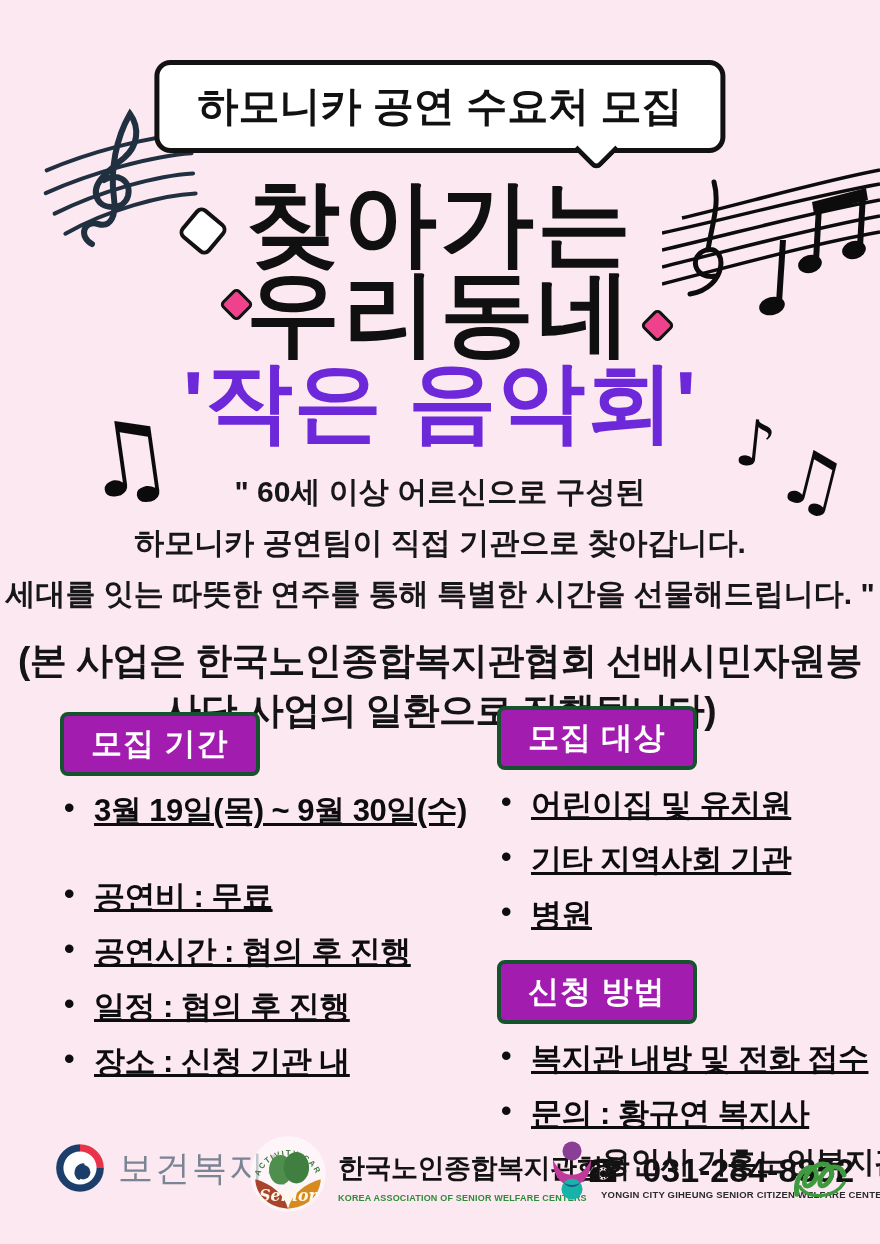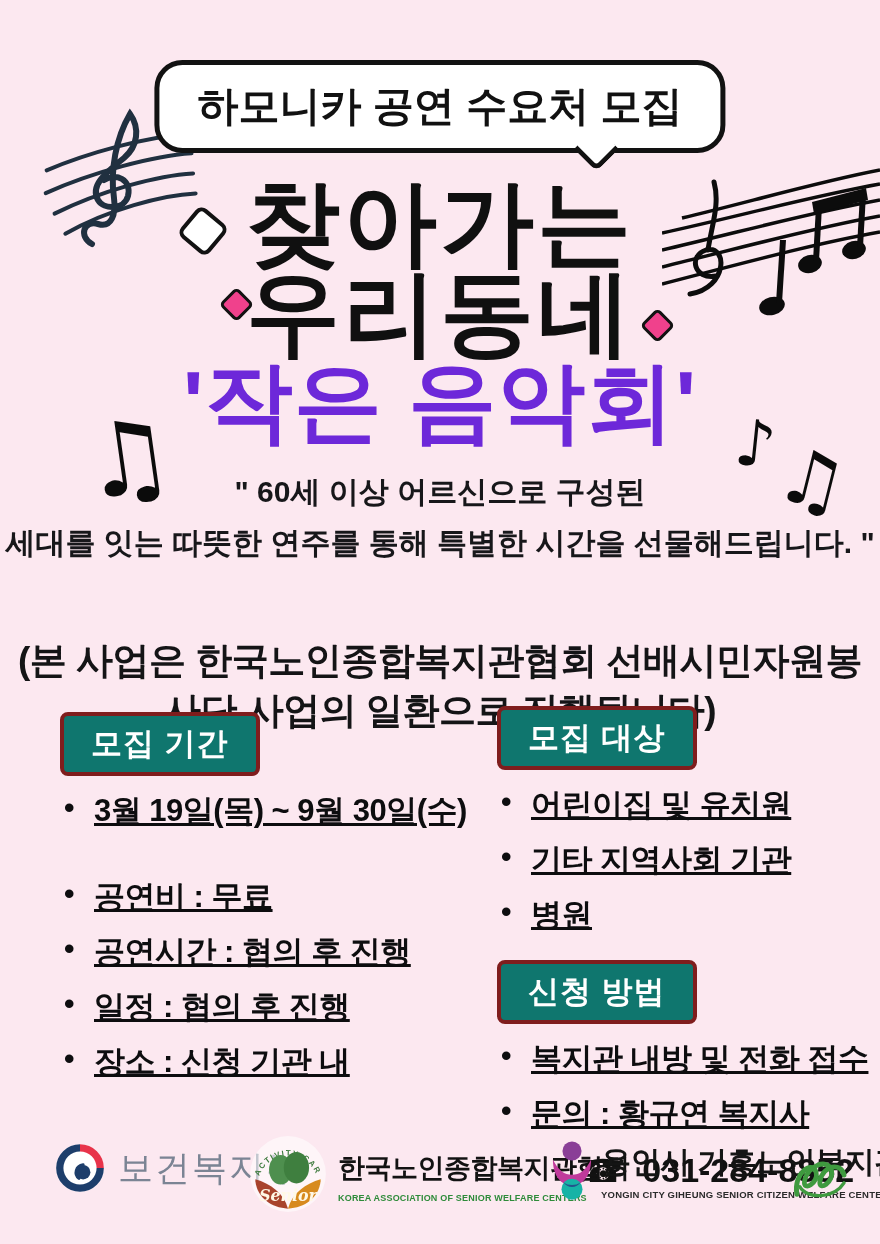--- a/index.html
+++ b/index.html
@@ -4,21 +4,21 @@
 <style>
   html,body{margin:0;padding:0;background:#e9dbe1;}
   .poster{
     position:relative;width:880px;height:1244px;margin:0 auto;
     background:#fce8f0;overflow:hidden;
     font-family:"Liberation Sans","DejaVu Sans",sans-serif;color:#111;
   }
   
   .bubble{
     position:absolute;top:60px;left:50%;transform:translateX(-50%);
-    background:#fff;border:5px solid #121212;border-radius:28px;
+    background:#fff;border:5px solid #121212;border-radius:16px;
     padding:14px 38px;font-size:41px;font-weight:800;white-space:nowrap;
   }
   .bubble .tail{
     position:absolute;bottom:-17px;right:108px;width:27px;height:27px;
     background:#fff;border-right:5px solid #121212;border-bottom:5px solid #121212;
     transform:rotate(45deg);border-bottom-right-radius:8px;
   }
   
   .title-line{position:absolute;width:100%;text-align:center;line-height:1;
     font-weight:900;color:#101010;letter-spacing:3px;}
@@ -28,21 +28,21 @@
   
   .quote{position:absolute;top:466px;width:100%;text-align:center;
     font-size:30px;font-weight:600;color:#17171a;line-height:51px;}
   .program-note{position:absolute;top:636px;width:100%;text-align:center;
     font-size:37px;font-weight:600;color:#141416;letter-spacing:-0.5px;}
   
   .col{position:absolute;}
   .col-left{left:60px;top:712px;width:410px;}
   .col-right{left:497px;top:706px;width:375px;}
   .badge{
-    display:inline-block;background:#0f766e;border:4px solid #7f1d1d;border-radius:8px;
+    display:inline-block;background:#a21caf;border:4px solid #14532d;border-radius:8px;
     padding:7px 27px;color:#fff;font-size:31px;font-weight:800;letter-spacing:1px;
   }
   ul.bullets{list-style:none;margin:14px 0 0 4px;padding:0;}
   ul.bullets li{
     position:relative;padding-left:30px;margin:13px 0;
     font-size:31px;font-weight:800;color:#0d0d0f;letter-spacing:-0.5px;white-space:nowrap;text-decoration:underline;
   }
   ul.bullets li::before{content:"•";position:absolute;left:0;top:1px;font-size:30px;}
   .gap1{margin-top:44px;}
   .gap2{margin-top:24px;}
@@ -119,20 +119,21 @@
     <span>하모니카 공연 수요처 모집</span>
     <span class="tail"></span>
   </div>
 
   <div class="title-line title2">우리동네</div>
   <div class="title-line title1">찾아가는</div>
   <div class="title-line title-accent">'작은 음악회'</div>
 
   <div class="quote">
     <div>" 60세 이상 어르신으로 구성된</div>
+    <div>하모니카 공연팀이 직접 기관으로 찾아갑니다.</div>
     <div>세대를 잇는 따뜻한 연주를 통해 특별한 시간을 선물해드립니다. "</div>
   </div>
   <div class="program-note">(본 사업은 한국노인종합복지관협회 선배시민자원봉사단 사업의 일환으로 진행됩니다)</div>
 
   <div class="col col-left">
     <section>
       <div class="badge">
         <span>모집 기간</span>
       </div>
       <ul class="bullets">

